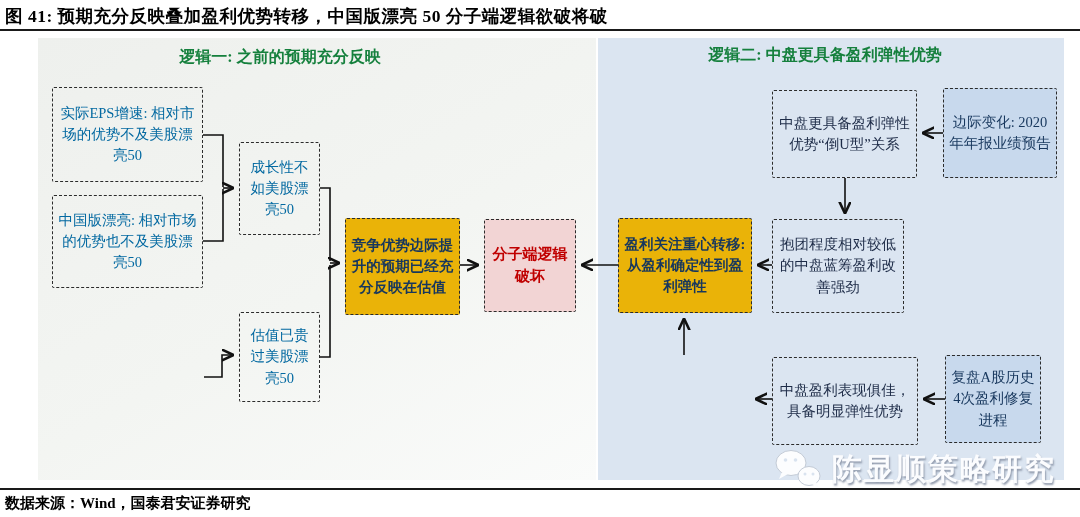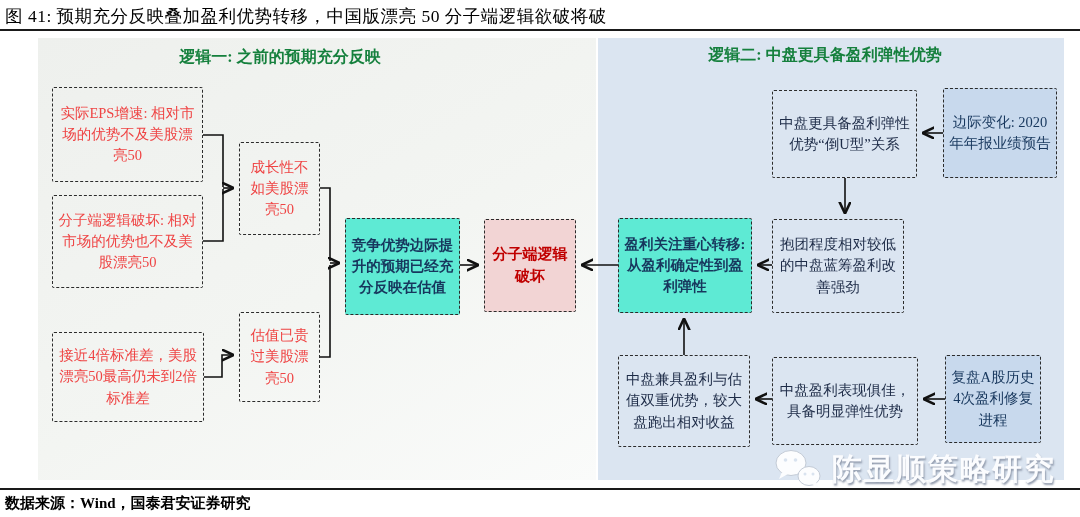--- a/index.html
+++ b/index.html
@@ -1,36 +1,36 @@
 <!DOCTYPE html>
 <html><head>
 <meta charset="utf-8">
 <style>
   html,body{margin:0;padding:0;background:#fff;}
   .page{position:relative;width:1080px;height:517px;background:#fff;overflow:hidden;
         font-family:"Liberation Serif","DejaVu Serif",serif;}
-  .title{position:absolute;left:5px;top:4px;width:1060px;font-size:17.5px;font-weight:normal;
+  .title{position:absolute;left:5px;top:4px;width:1060px;font-size:17.5px;font-weight:bold;
          color:#000;letter-spacing:.5px;white-space:nowrap;}
   .rule-top{position:absolute;left:0;top:29px;width:1080px;height:2px;background:#1a1a1a;}
   .rule-bottom{position:absolute;left:0;top:488px;width:1080px;height:2px;background:#1a1a1a;}
   .source{position:absolute;left:5px;top:494px;font-size:15px;font-weight:600;color:#000;}
 
   .panel{position:absolute;top:38px;height:442px;}
   .panel-left{left:38px;width:558px;
       background:linear-gradient(150deg,#eef0ed 0%,#f3f5f2 55%,#fafbfa 100%);}
   .panel-right{left:598px;width:466px;background:#dbe5f1;}
 
   .hdr{position:absolute;font-size:16px;font-weight:bold;color:#15803d;text-align:center;}
   .hdr1{left:60px;top:47px;width:440px;}
   .hdr2{left:625px;top:45px;width:400px;}
 
   .node{position:absolute;box-sizing:border-box;border:1.6px dashed #2b2b2b;border-radius:2px;
         display:flex;align-items:center;justify-content:center;text-align:center;
-        padding:3px 5px;font-size:14.5px;line-height:1.45;color:#ef4444;font-weight:500;}
-  .node.blue{background:#5eead4;color:#17375d;font-weight:600;}
+        padding:3px 5px;font-size:14.5px;line-height:1.45;color:#0369a1;font-weight:500;}
+  .node.blue{background:#eab308;color:#17375d;font-weight:600;}
   .node.lightblue{background:#c8d9ed;color:#17375d;}
   .node.pink{background:#f2d4d4;color:#c00000;font-weight:600;font-size:15px;}
   .node.plain-r{color:#1d2b47;}
 
   .b1{left:52px;top:87px;width:151px;height:95px;}
   .b2{left:52px;top:195px;width:151px;height:93px;}
   .b3{left:52px;top:332px;width:152px;height:90px;}
   .b4{left:239px;top:142px;width:81px;height:93px;}
   .b5{left:239px;top:312px;width:81px;height:90px;}
   .b6{left:345px;top:218px;width:115px;height:97px;}
@@ -84,24 +84,21 @@
     <path d="M772 265 L759 265" marker-end="url(#ah)"></path>
     <path d="M945 399 L925 399" marker-end="url(#ah)"></path>
     <path d="M772 399 L757 399" marker-end="url(#ah)"></path>
     <path d="M684 355 L684 320" marker-end="url(#ah)"></path>
   </svg>
 
   <div class="node b1">
     <span>实际EPS增速: 相对市场的优势不及美股漂亮50</span>
   </div>
   <div class="node b2">
-    <span>分子端逻辑破坏: 相对市场的优势也不及美股漂亮50</span>
-  </div>
-  <div class="node b3">
-    <span>接近4倍标准差，美股漂亮50最高仍未到2倍标准差</span>
+    <span>中国版漂亮: 相对市场的优势也不及美股漂亮50</span>
   </div>
   <div class="node b4">
     <span>成长性不如美股漂亮50</span>
   </div>
   <div class="node b5">
     <span>估值已贵过美股漂亮50</span>
   </div>
   <div class="node blue b6">
     <span>竞争优势边际提升的预期已经充分反映在估值</span>
   </div>
@@ -112,23 +109,20 @@
     <span>中盘更具备盈利弹性优势“倒U型”关系</span>
   </div>
   <div class="node lightblue b9">
     <span>边际变化: 2020年年报业绩预告</span>
   </div>
   <div class="node blue b10">
     <span>盈利关注重心转移: 从盈利确定性到盈利弹性</span>
   </div>
   <div class="node plain-r b11">
     <span>抱团程度相对较低的中盘蓝筹盈利改善强劲</span>
-  </div>
-  <div class="node plain-r b12">
-    <span>中盘兼具盈利与估值双重优势，较大盘跑出相对收益</span>
   </div>
   <div class="node plain-r b13">
     <span>中盘盈利表现俱佳，具备明显弹性优势</span>
   </div>
   <div class="node lightblue b14">
     <span>复盘A股历史4次盈利修复进程</span>
   </div>
 
   <div class="watermark">
     <svg width="52" height="42" viewBox="0 0 52 42">

